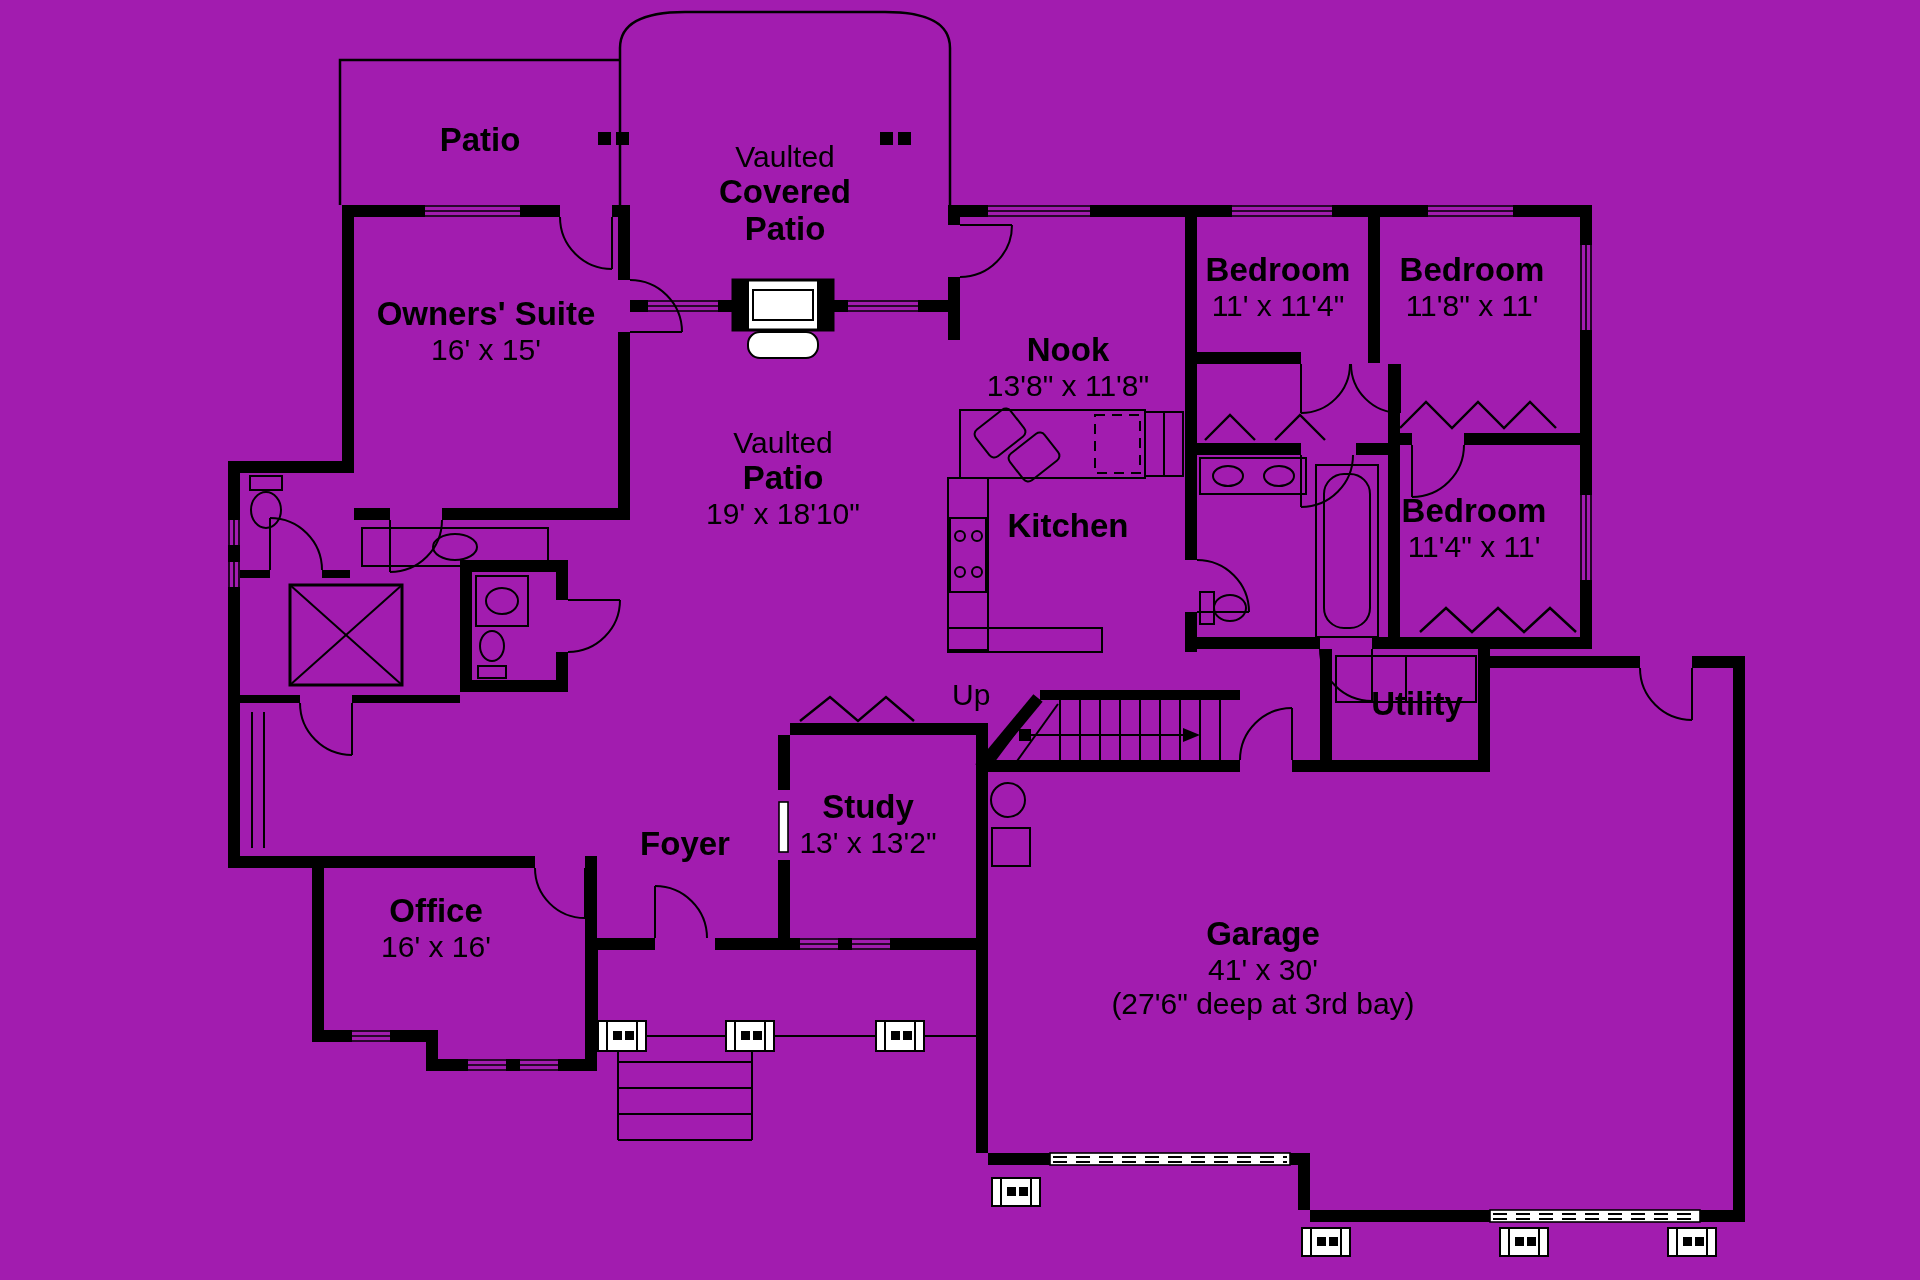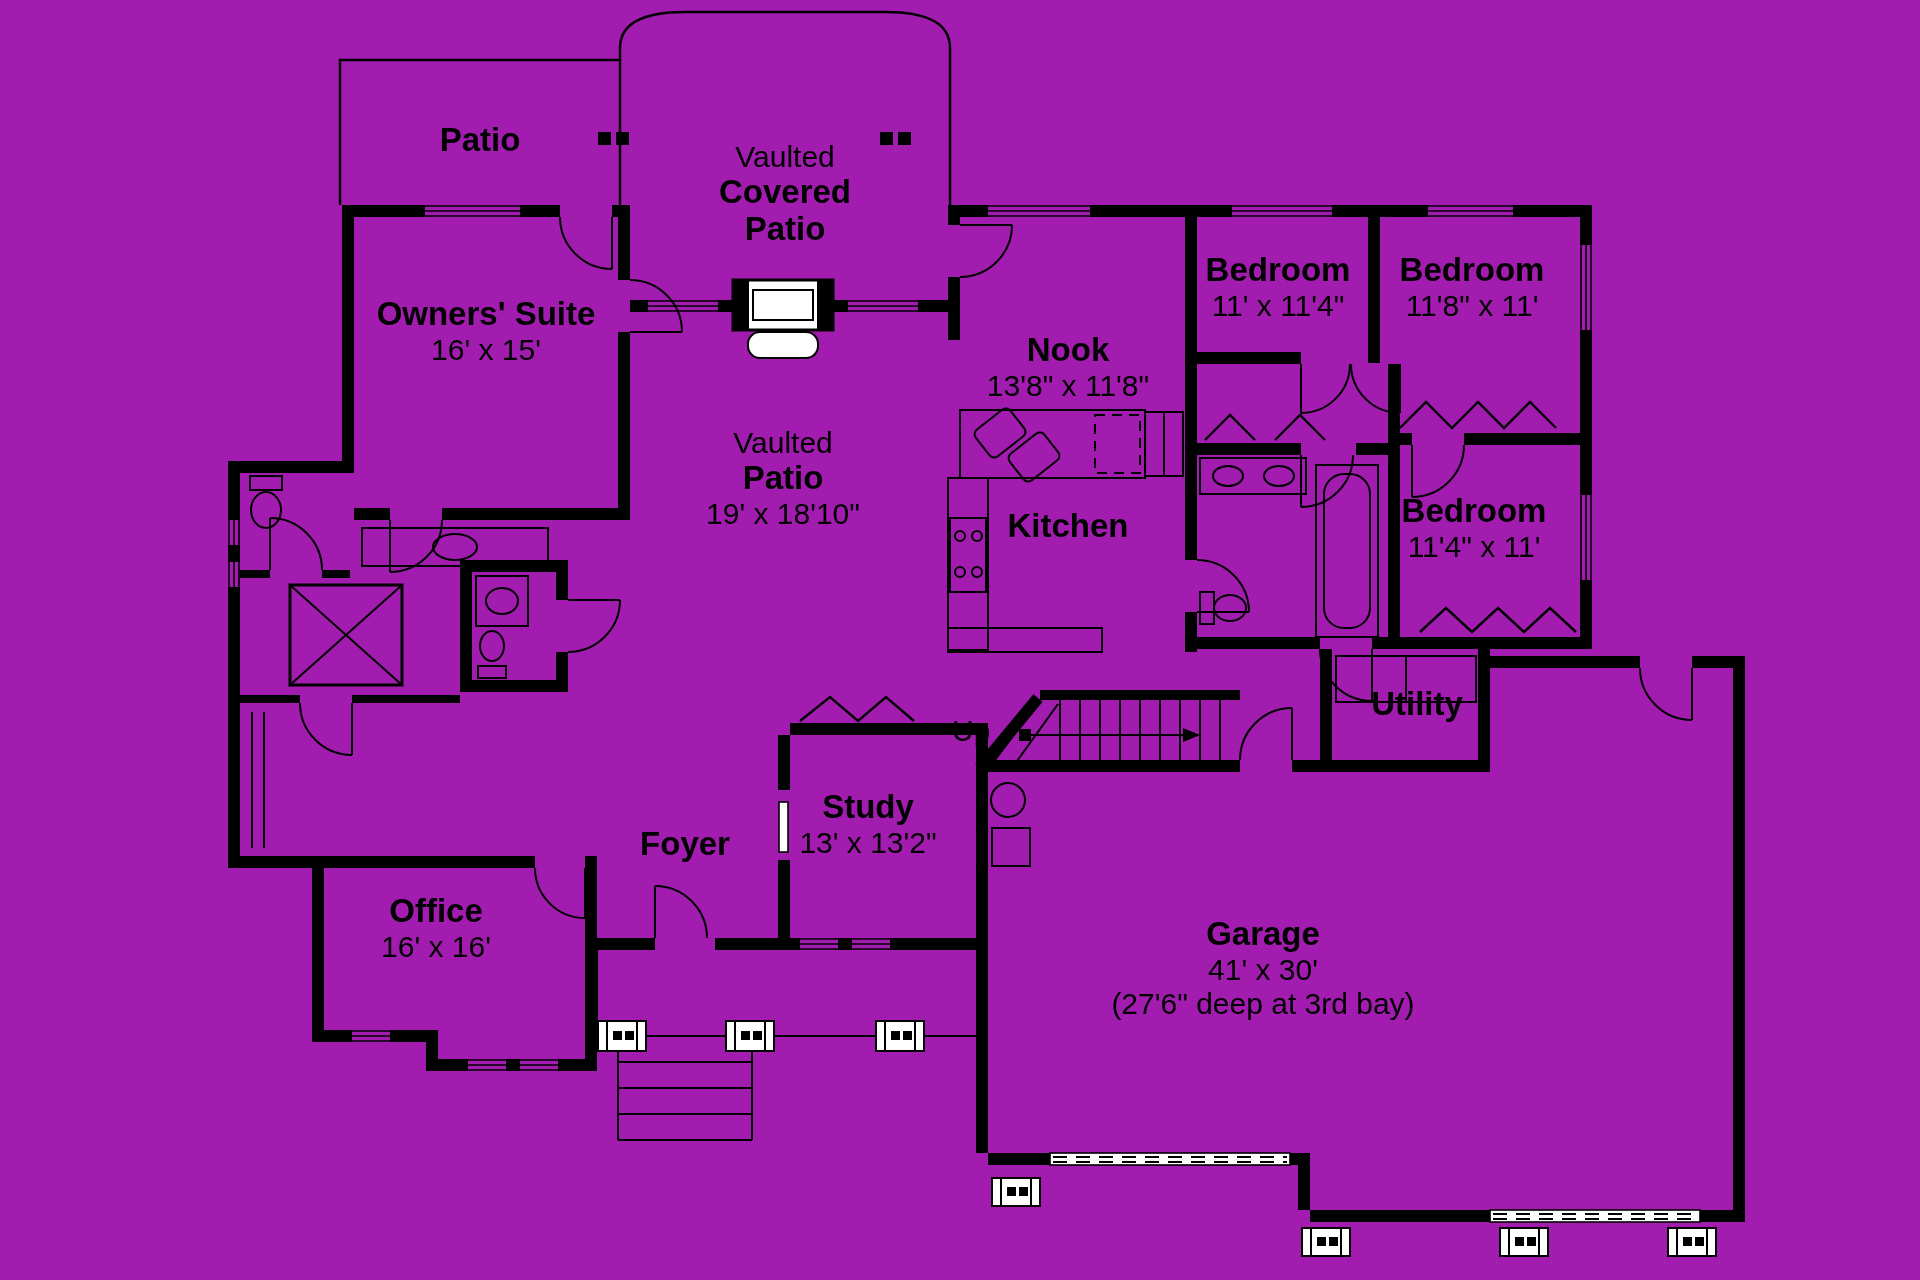--- a/index.html
+++ b/index.html
@@ -477,15 +477,15 @@
   </div>
   <div class="lbl" style="left:336px;top:893px;width:200px;">
     <span class="nm">Office</span>
       <span class="dm">16' x 16'</span>
   </div>
   <div class="lbl" style="left:1093px;top:880px;width:340px;margin-top:36px;">
     <span class="nm">Garage</span>
       <span class="dm">41' x 30'</span>
       <span class="dm">(27'6" deep at 3rd bay)</span>
   </div>
-  <div class="uplbl" style="left:952px;top:678px;margin-top:36px;">Up</div>
+  <div class="uplbl" style="left:952px;top:678px;">Up</div>
 
 </div>
 
 </body></html>

